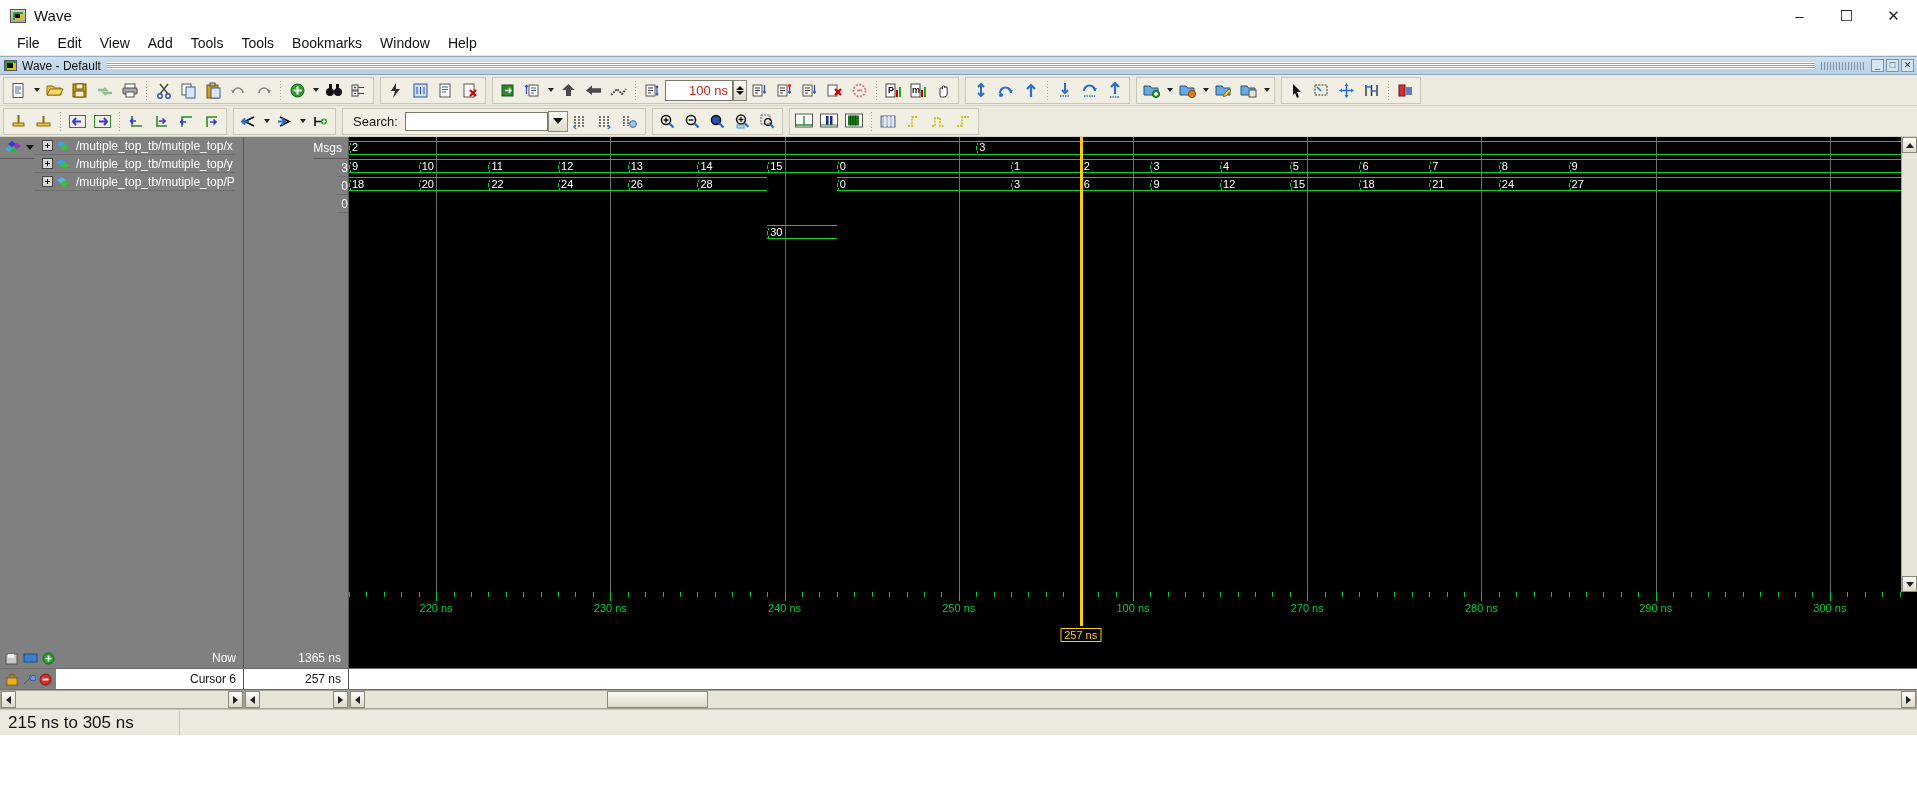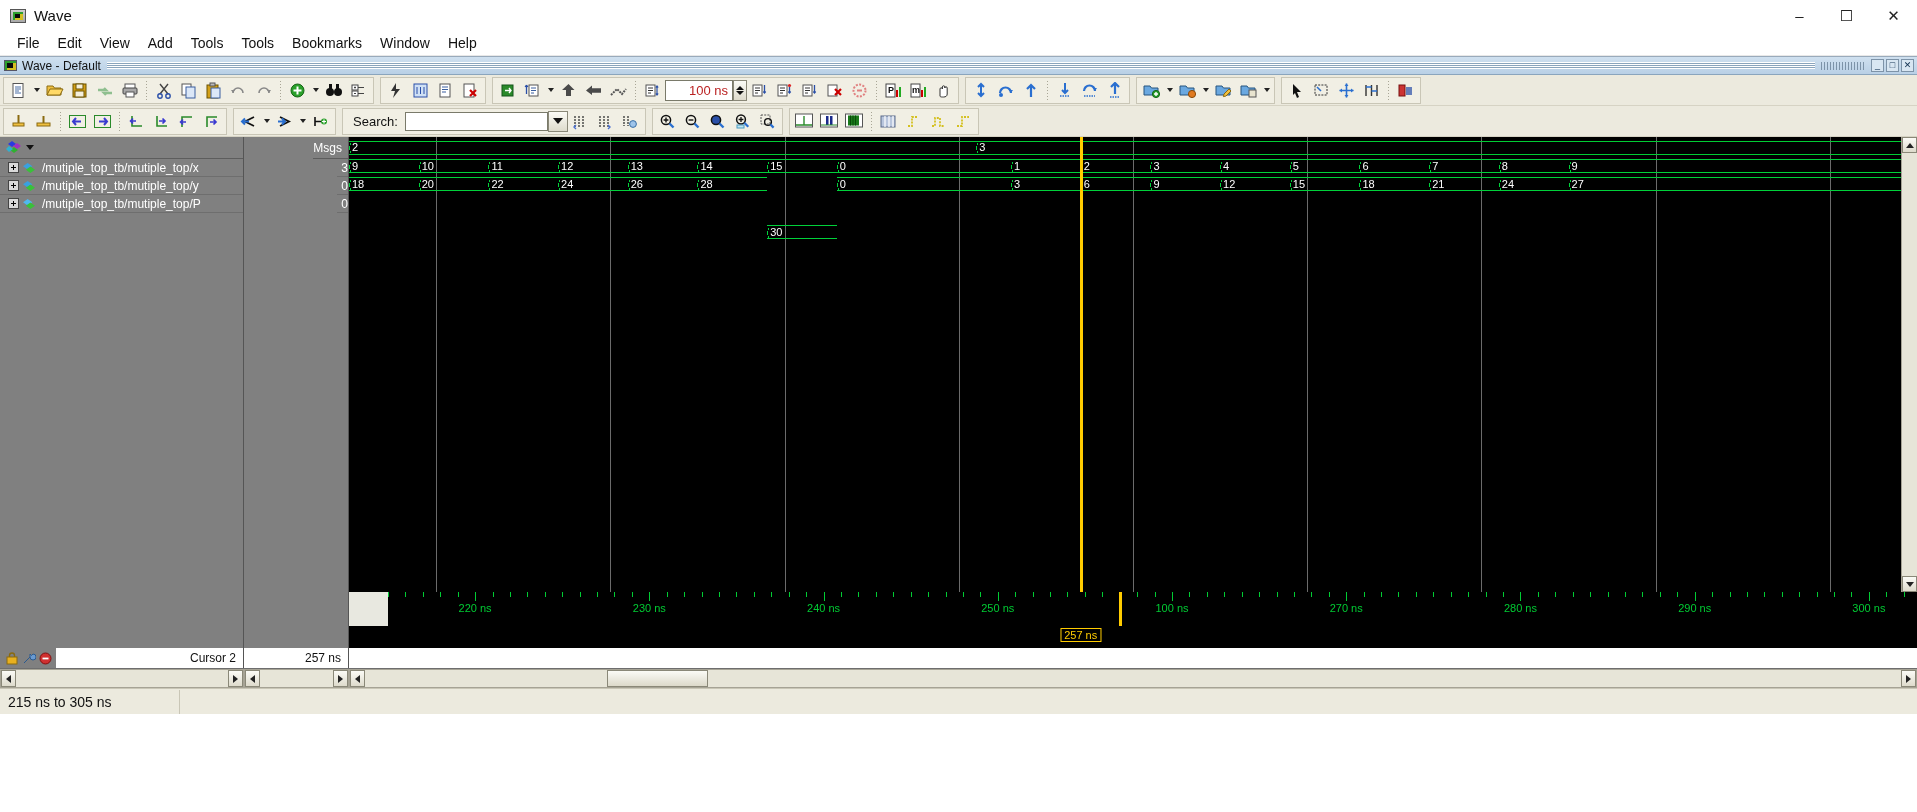--- a/index.html
+++ b/index.html
@@ -165,21 +165,21 @@
   
   .wave-body {
     display:flex;
     height: 455px;
     background:#808080;
   }
   .names-pane {
     width: 244px;
     background:#808080;
     border-right:1px solid #555;
-    display:flex; flex-direction:column;
+    display:flex; flex-direction:row;
   }
   .values-pane {
     width: 105px;
     background:#808080;
     border-right:1px solid #555;
     display:flex; flex-direction:column;align-items:flex-end;
   }
   .wave-pane {
     flex:1;
     background:#000;
@@ -242,21 +242,21 @@
                 linear-gradient(to top right, transparent 49%, #00d13a 49%, #00d13a 56%, transparent 56%); }
   .cursor-line {
     position:absolute; top:0; bottom:0; width:3px; background:#ffcc00;
   }
 
   
   .ruler-area { display:flex; height:34px; }
   .ruler-left { width:244px; background:#808080; border-right:1px solid #555;}
   .ruler-left2 { width:105px; background:#808080; border-right:1px solid #555;}
   .ruler {
-    flex:1; background:#000; position:relative; overflow:hidden;margin-left:39px;
+    flex:1; background:#000; position:relative; overflow:hidden;
   }
   .tick { position:absolute; top:0; width:1px; background:#00cc33; }
   .tick.major { height:9px; }
   .tick.minor { height:5px; }
   .tlabel {
     position:absolute; top:10px; color:#00cc33; font-size:11px;
     transform:translateX(-50%); white-space:nowrap;
   }
 
   .cursor-strip {
@@ -331,21 +331,21 @@
   .vsb-track{flex:1;background:#e7e5d8;}
 
   
   .statusbar {
     height: 26px; background:#eceade;
     display:flex; align-items:center;
     border-top:1px solid #c9c6b6;
   }
   .sb-cell {
     height:24px; display:flex; align-items:center;
-    padding:0 8px; font-size:14px; color:#111;
+    padding:0 8px; font-size:17px; color:#111;
     border-right:1px solid #c9c6b6;
   }
   .sb-cell.first { width:180px; }
   .sb-cell.grow { flex:1; border-right:none; }
 </style>
 </head>
 <body>
 
 <div class="titlebar">
   <div class="app-icon"></div>
@@ -1119,33 +1119,52 @@
     <div class="cs-left"></div>
     <div class="cs-left2"></div>
     <div class="cs-main" id="cursor-strip-main">
         <div class="cursor-badge" style="left: 731.733px;">257 ns</div>
       </div>
   </div>
 
   <div class="info-rows">
     <div class="info-row">
       <div class="ir-icons">
+        <svg width="15" height="13" viewBox="0 0 15 13">
+            <rect x="1" y="2" width="11" height="10" fill="#c8c8c8" stroke="#555"></rect>
+            <rect x="3" y="2" width="6" height="4" fill="#eee"></rect>
+          </svg>
+        <svg width="16" height="13" viewBox="0 0 16 13">
+            <rect x="1" y="2" width="13" height="8" fill="#3a7fd0" stroke="#204a80"></rect>
+            <path d="M3 11l2-2h2z" fill="#3a7fd0"></path>
+          </svg>
+        <svg width="13" height="13" viewBox="0 0 13 13">
+            <circle cx="6.5" cy="6.5" r="5.5" fill="#2aa02a" stroke="#146414"></circle>
+            <path d="M6.5 3.5v6M3.5 6.5h6" stroke="#fff" stroke-width="1.6"></path>
+          </svg>
+      </div>
+      <div class="ir-label">Now</div>
+      <div class="ir-value">1365 ns</div>
+      <div class="ir-rest"></div>
+    </div>
+    <div class="info-row">
+      <div class="ir-icons">
         <svg width="14" height="13" viewBox="0 0 14 13">
             <rect x="2" y="5" width="10" height="7" fill="#e8b020" stroke="#8a6a10"></rect>
             <path d="M4.5 5V3.5a2.5 2.5 0 0 1 5 0V5" fill="none" stroke="#8a6a10" stroke-width="1.4"></path>
           </svg>
         <svg width="14" height="13" viewBox="0 0 14 13">
             <path d="M2 11l6-6M8 5a3 3 0 1 0 3-3l-1.5 1.5L8 2z" fill="#6a9ad0" stroke="#2a5a90"></path>
           </svg>
         <svg width="13" height="13" viewBox="0 0 13 13">
             <circle cx="6.5" cy="6.5" r="5.5" fill="#d03030" stroke="#801010"></circle>
             <path d="M3.5 6.5h6" stroke="#fff" stroke-width="1.8"></path>
           </svg>
       </div>
-      <div class="ir-label cursor-lbl">Cursor 2</div>
+      <div class="ir-label cursor-lbl">Cursor 6</div>
       <div class="ir-value cursor-val">257 ns</div>
       <div class="ir-rest white"></div>
     </div>
   </div>
 
   <div class="hscroll-area">
     <div class="hsb" style="width:244px">
       <div class="hsb-arrow">
           <div class="lt"></div>
         </div>

